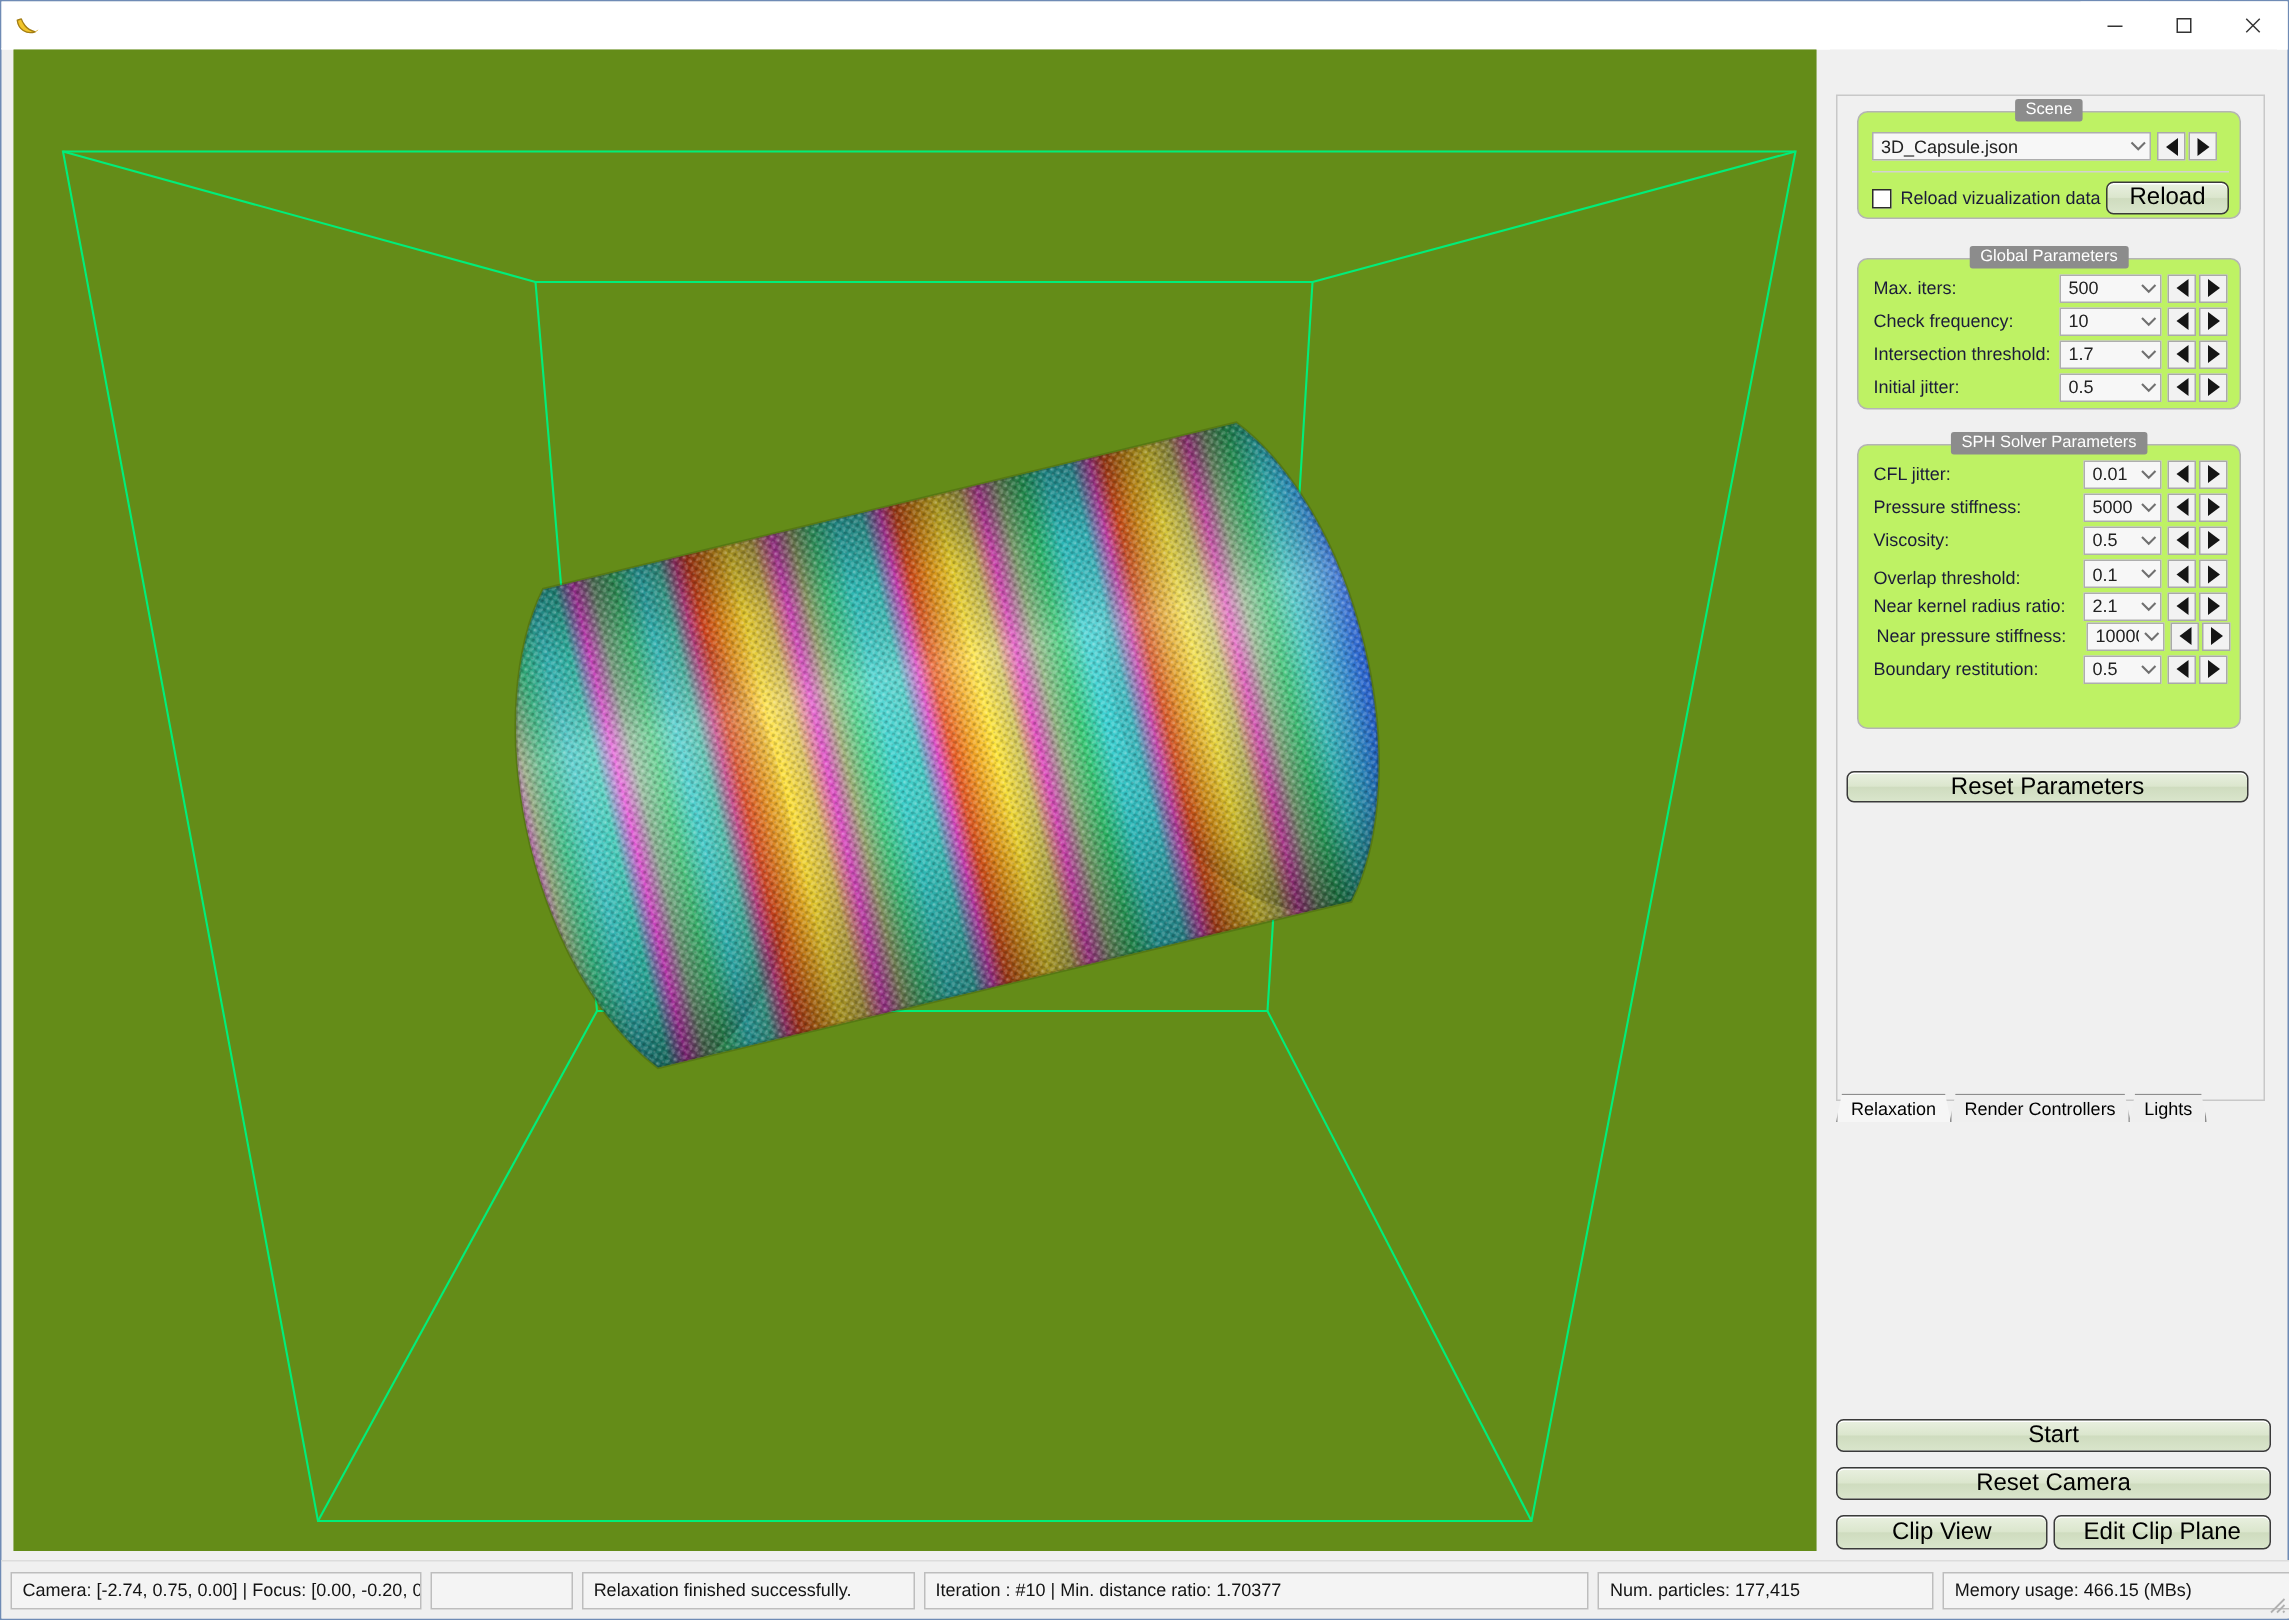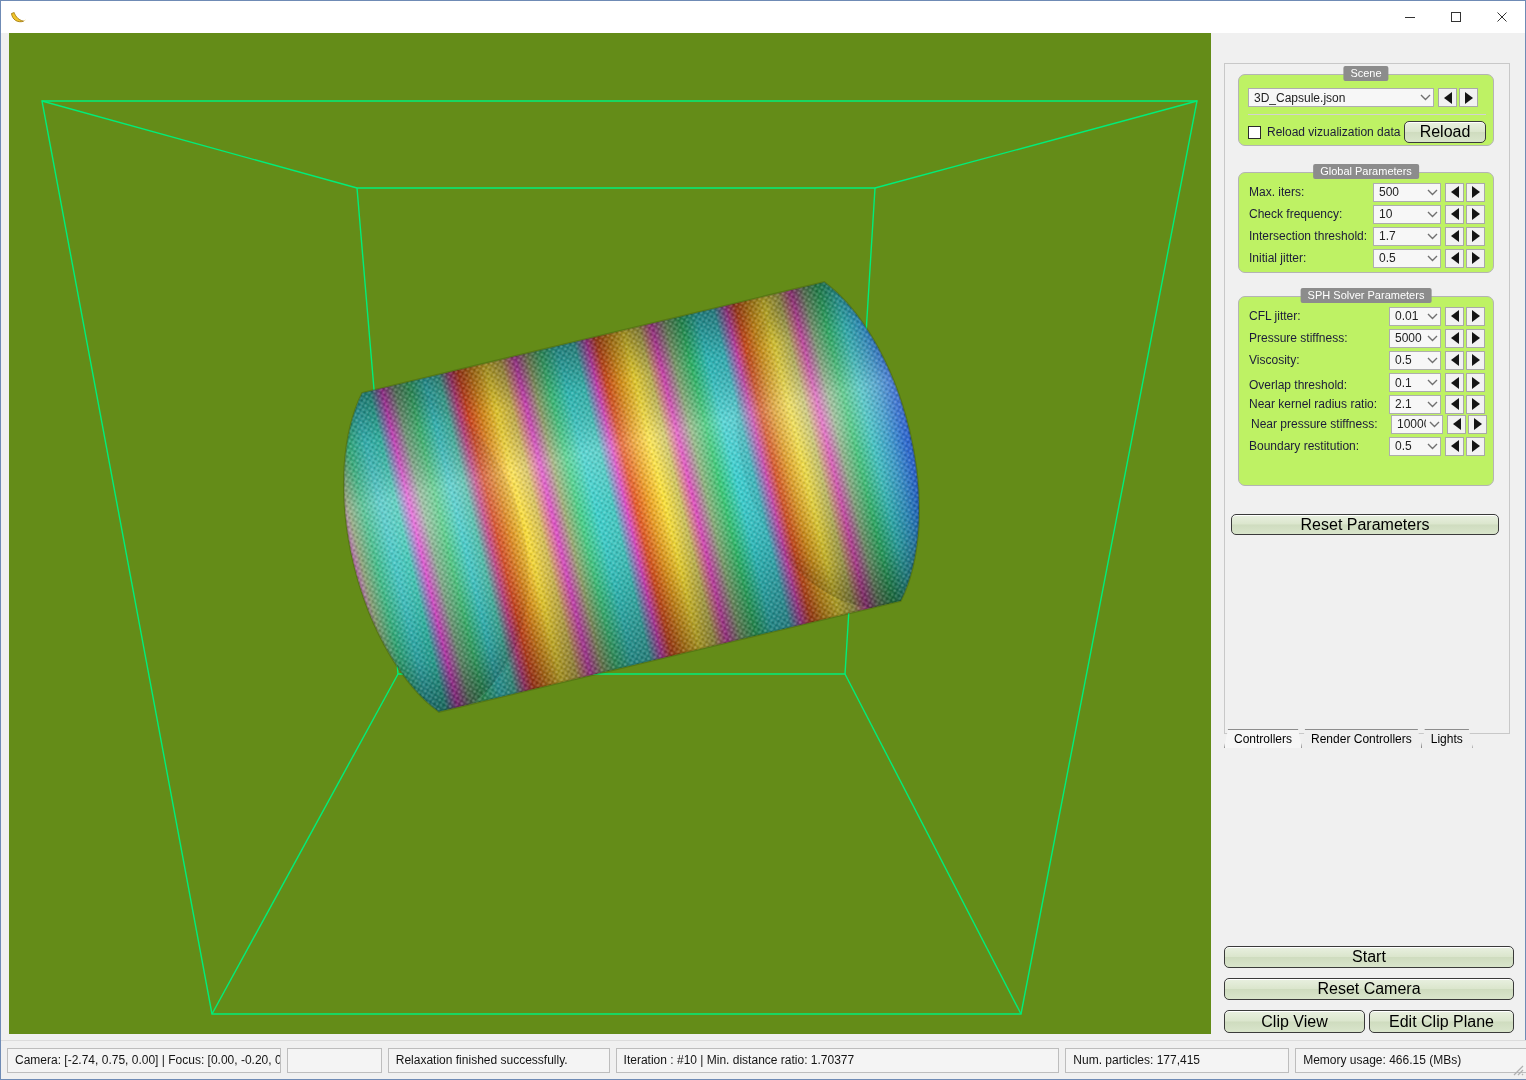--- a/index.html
+++ b/index.html
@@ -527,21 +527,21 @@
           </div>
         </div>
 
         <div class="btn" style="position:absolute;left:6px;top:450px;width:268px;height:21px;">
           <span>Reset Parameters</span>
         </div>
       </div>
 
       <div class="tabbar">
         <div class="tab active">
-          <span>Controllers</span>
+          <span>Relaxation</span>
         </div>
         <div class="tab">
           <span>Render Controllers</span>
         </div>
         <div class="tab">
           <span>Lights</span>
         </div>
       </div>
 
       <div class="btn" style="position:absolute;left:4px;top:913px;width:290px;height:22px;">

